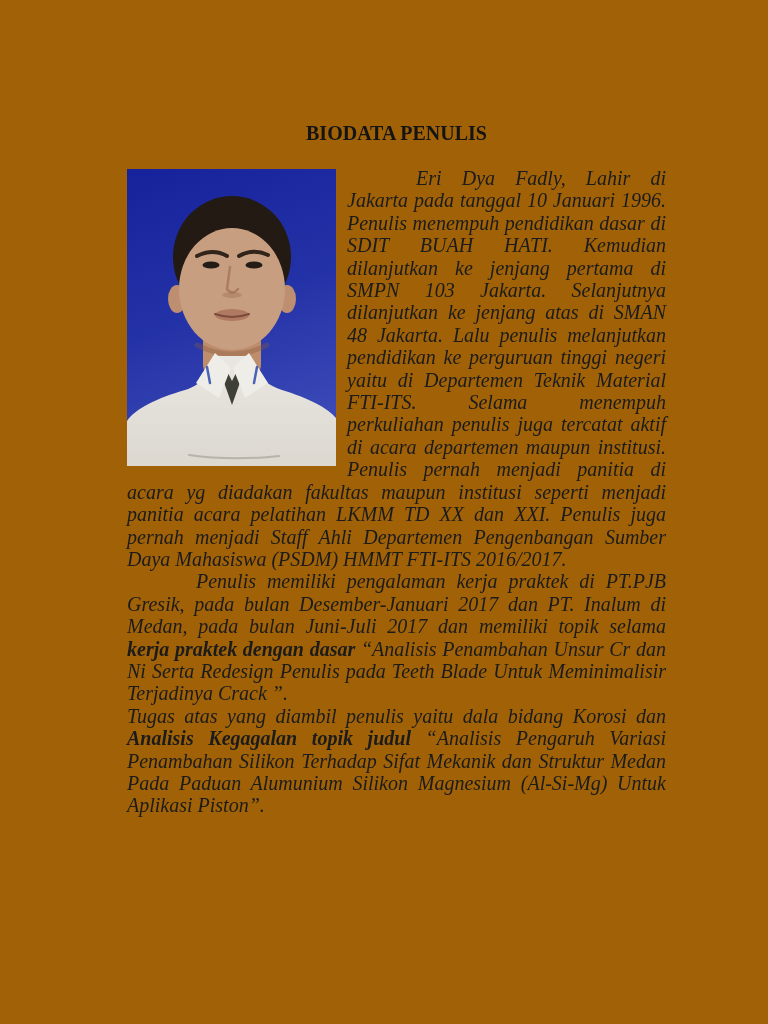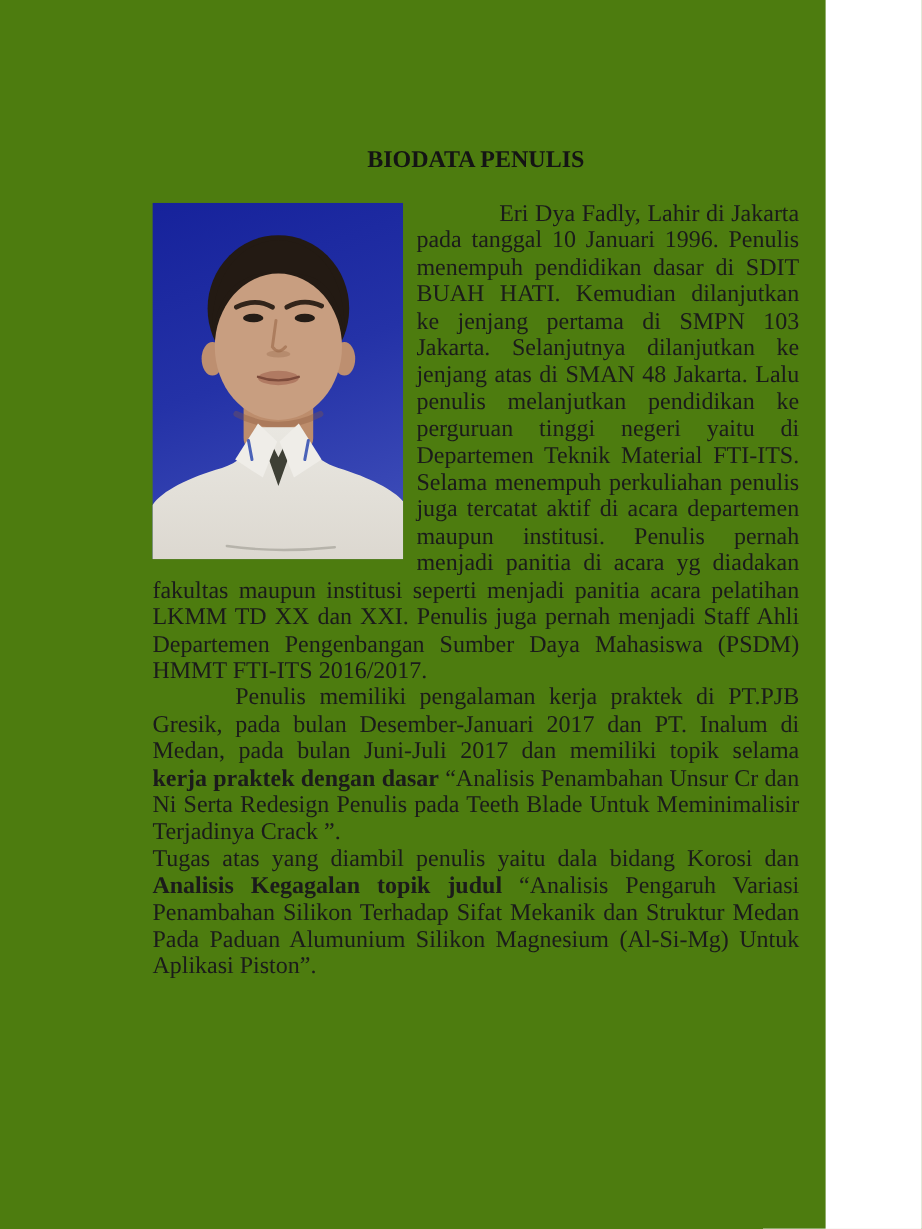--- a/index.html
+++ b/index.html
@@ -1,20 +1,20 @@
 <!DOCTYPE html>
 <html><head>
 <meta charset="utf-8">
 <style>
   html, body { margin: 0; padding: 0; background: #ffffff; }
   .page {
     position: relative;
-    width: 688px;
+    width: 768px;
     height: 1024px;
-    background: #4d7c0f;
+    background: #a16207;
     overflow: hidden;
     font-family: "Liberation Serif", serif;
     color: #1b1b1b;
   }
   .content {
     position: absolute;
     left: 127px;
     top: 121px;
     width: 539px;
   }
@@ -25,21 +25,21 @@
     text-align: center;
     margin: 0 0 22px 0;
     color: #141414;
   }
   .bio {
     font-size: 20px;
     line-height: 22.4px;
     text-align: justify;
     text-justify: inter-word;
   }
-  .bio p { margin: 0; padding: 0; }
+  .bio p { margin: 0; padding: 0; font-style: italic; }
   .bio p.indent { text-indent: 69px; }
   .bio .run-bold { font-weight: bold; }
   .photo-frame {
     float: left;
     width: 209px;
     height: 297px;
     margin: 2px 11px 4px 0;
   }
   .photo-frame svg { display: block; width: 209px; height: 297px; }
 </style>

